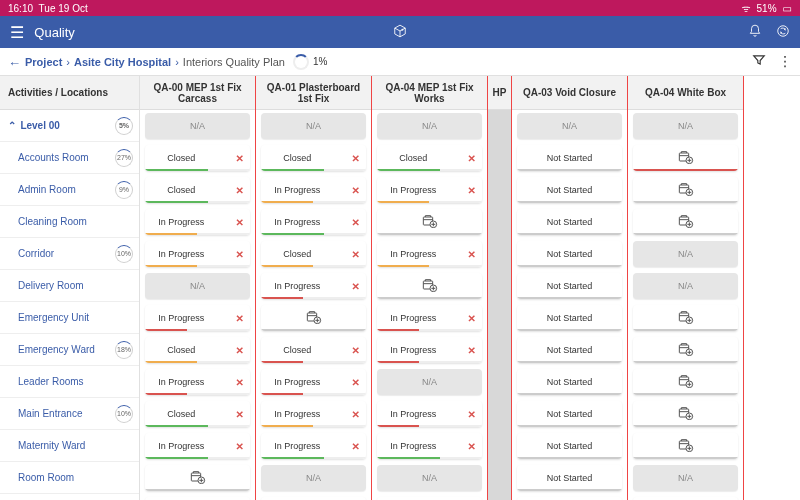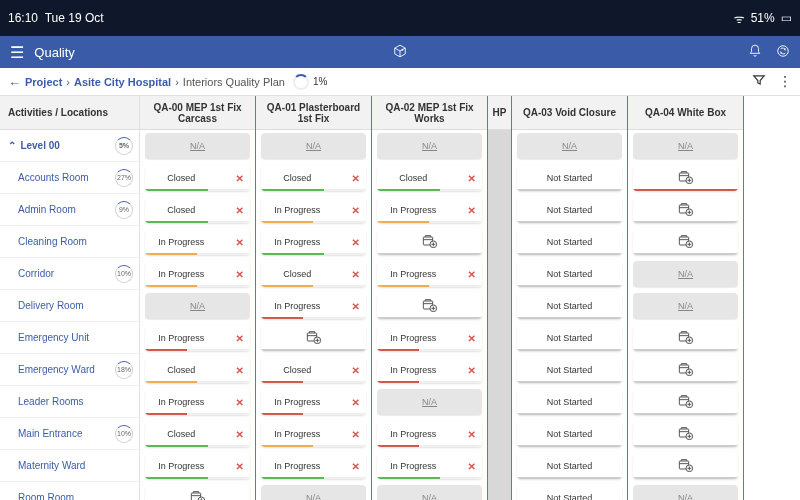--- a/index.html
+++ b/index.html
@@ -1,17 +1,17 @@
 <!DOCTYPE html>
 <html><head>
 <meta charset="utf-8">
 <style>
   * { box-sizing: border-box; margin: 0; padding: 0; }
   html, body { width: 800px; height: 500px; font-family: -apple-system, Helvetica, Arial, sans-serif; overflow: hidden; background: #fff; }
-  .statusbar { height: 14px; background: #0f172a; color: #fff; display: flex; justify-content: space-between; align-items: center; font-size: 12px; padding: 18px 8px; }
+  .statusbar { height: 14px; background: #be185d; color: #fff; display: flex; justify-content: space-between; align-items: center; font-size: 10px; padding: 8px 8px; }
   .statusbar .right { display: flex; gap: 6px; align-items: center; }
   .appbar { height: 32px; background: #3a5ca8; color: #fff; display: flex; align-items: center; padding: 0 10px; position: relative; }
   .appbar .hamburger { font-size: 16px; margin-right: 10px; cursor: pointer; }
   .appbar .title { font-size: 13px; }
   .appbar .center-icon { position: absolute; left: 50%; transform: translateX(-50%); font-size: 14px; }
   .appbar .right-icons { margin-left: auto; display: flex; gap: 14px; font-size: 14px; }
   .breadcrumb { height: 28px; background: #fff; display: flex; align-items: center; font-size: 11px; padding: 0 8px; border-bottom: 1px solid #e0e0e0; }
   .breadcrumb .arrow { color: #3a5ca8; font-size: 13px; margin-right: 4px; cursor: pointer; }
   .breadcrumb .crumb { color: #3a5ca8; font-weight: 600; cursor: pointer; }
   .breadcrumb .caret { color: #3a5ca8; margin: 0 4px; }
@@ -31,21 +31,21 @@
   .loc-cell.child { padding-left: 18px; }
   .loc-cell .pctbadge { position: absolute; right: 6px; width: 18px; height: 18px; border: 1.5px solid #d0d0d0; border-top-color: #3a5ca8; border-radius: 50%; display: flex; align-items: center; justify-content: center; font-size: 7px; color: #666; }
 
   .cols { flex: 1; display: flex; overflow-x: hidden; }
   .col { border-right: 1px solid #ef4444; flex-shrink: 0; }
   .col.w100 { width: 116px; }
   .col.hp { width: 24px; background: #fdba74; }
   .col .hdr-row { justify-content: center; text-align: center; padding: 0 4px; }
   .cell { height: 32px; display: flex; align-items: center; justify-content: center; padding: 3px 5px; }
   .col.hp .cell { background: #d8d8d8; }
-  .na-box { width: 100%; height: 100%; background: #e6e6e6; border-radius: 4px; display: flex; align-items: center; justify-content: center; font-size: 9px; color: #888; box-shadow: 0 1px 1px rgba(0,0,0,.08); text-decoration: underline; }
+  .na-box { width: 100%; height: 100%; background: #e6e6e6; border-radius: 4px; display: flex; align-items: center; justify-content: center; font-size: 9px; color: #888; box-shadow: 0 1px 1px rgba(0,0,0,.08); }
   .status-box { width: 100%; height: 100%; background: #fff; border-radius: 4px; display: flex; align-items: center; padding: 0 6px; font-size: 9px; color: #333; box-shadow: 0 1px 2px rgba(0,0,0,.12); position: relative; overflow: hidden; cursor: pointer; gap: 24px; }
   .status-box .label { flex: 1; text-align: center; }
   .status-box .x { color: #d9534f; font-weight: bold; font-size: 10px; }
   .status-box .bar { position: absolute; bottom: 0; left: 0; right: 0; height: 2px; }
   .bar.green { background: linear-gradient(to right, #5cb85c 60%, #eee 60%); }
   .bar.orange { background: linear-gradient(to right, #f0ad4e 50%, #eee 50%); }
   .bar.red { background: linear-gradient(to right, #d9534f 40%, #eee 40%); }
   .bar.red-full { background: #d9534f; }
   .bar.grey { background: #ccc; }
   .status-box .icon-add { font-size: 13px; color: #555; margin: 0 auto; }
@@ -325,21 +325,21 @@
             </div>
           </div>
           <div class="cell">
             <div class="na-box">N/A</div>
           </div>
           <div class="cell">
             <div class="status-box"></div>
           </div>
         </div>
         <div class="col w100">
-          <div class="hdr-row">QA-02 MEP 1st Fix Works</div>
+          <div class="hdr-row">QA-04 MEP 1st Fix Works</div>
           <div class="cell">
             <div class="na-box">N/A</div>
           </div>
           <div class="cell">
             <div class="status-box">
               <span class="label">Closed</span>
               <span class="x">✕</span>
               <div class="bar green"></div>
             </div>
           </div>

